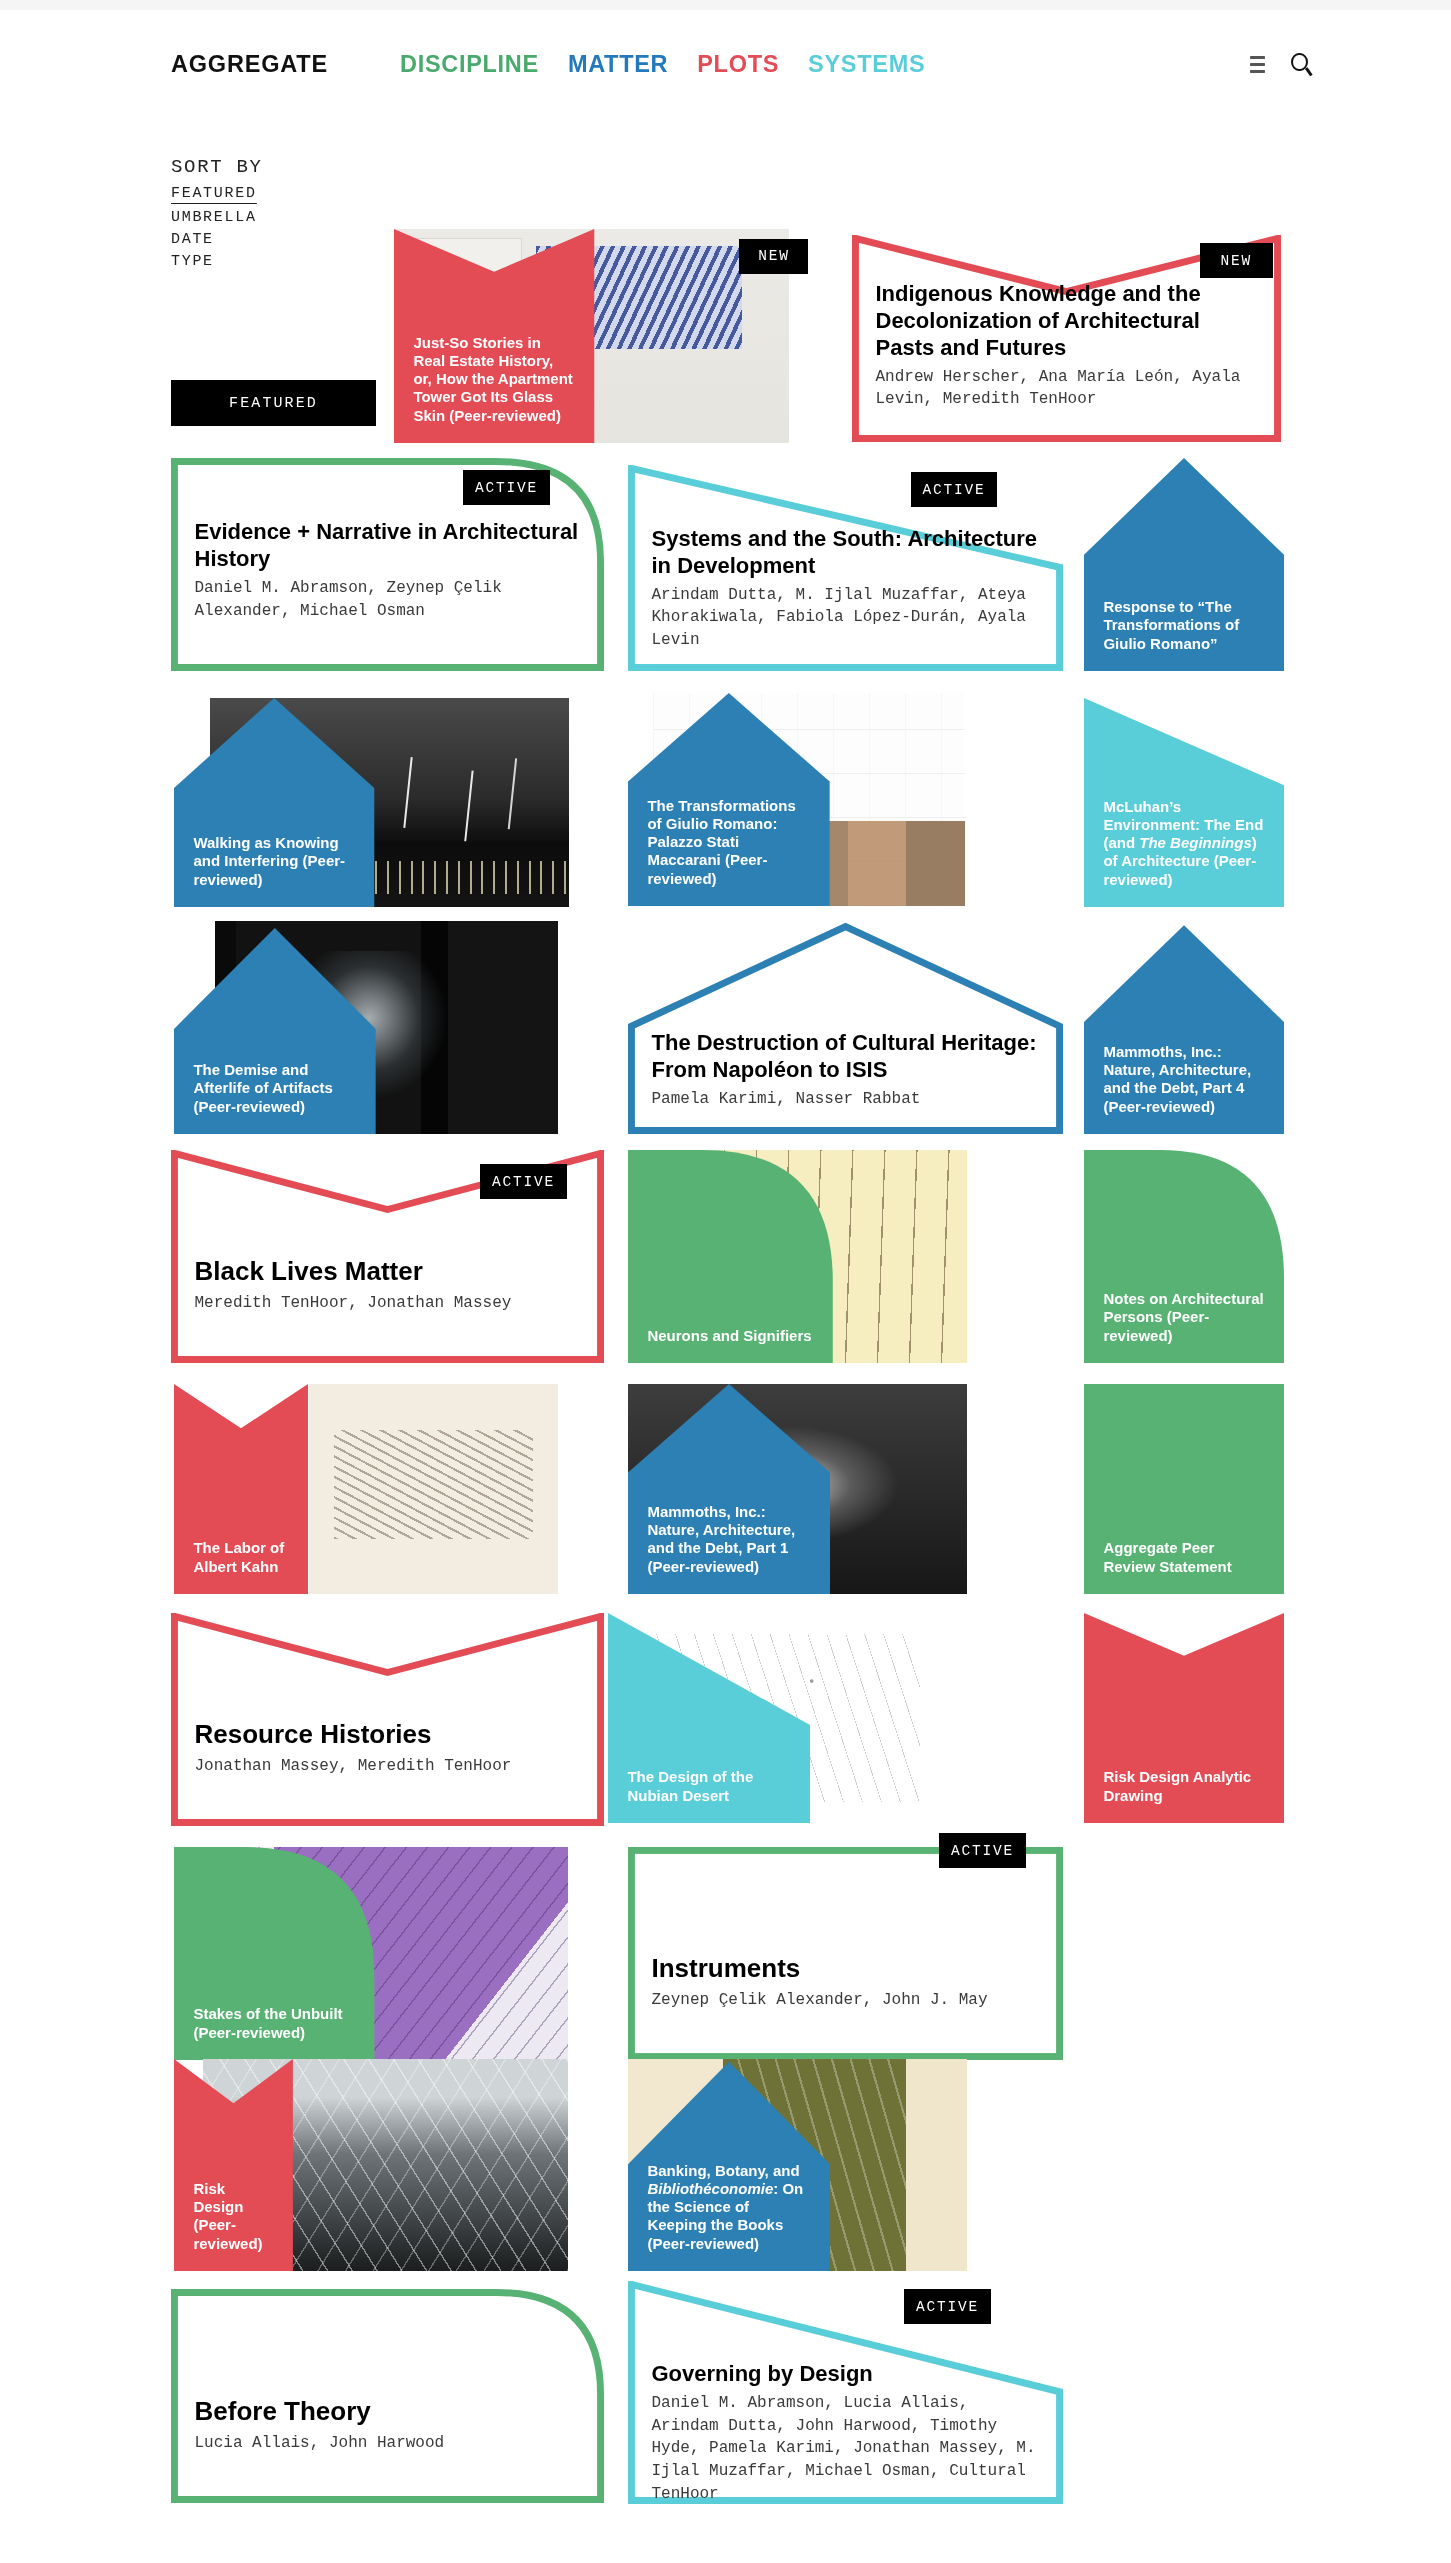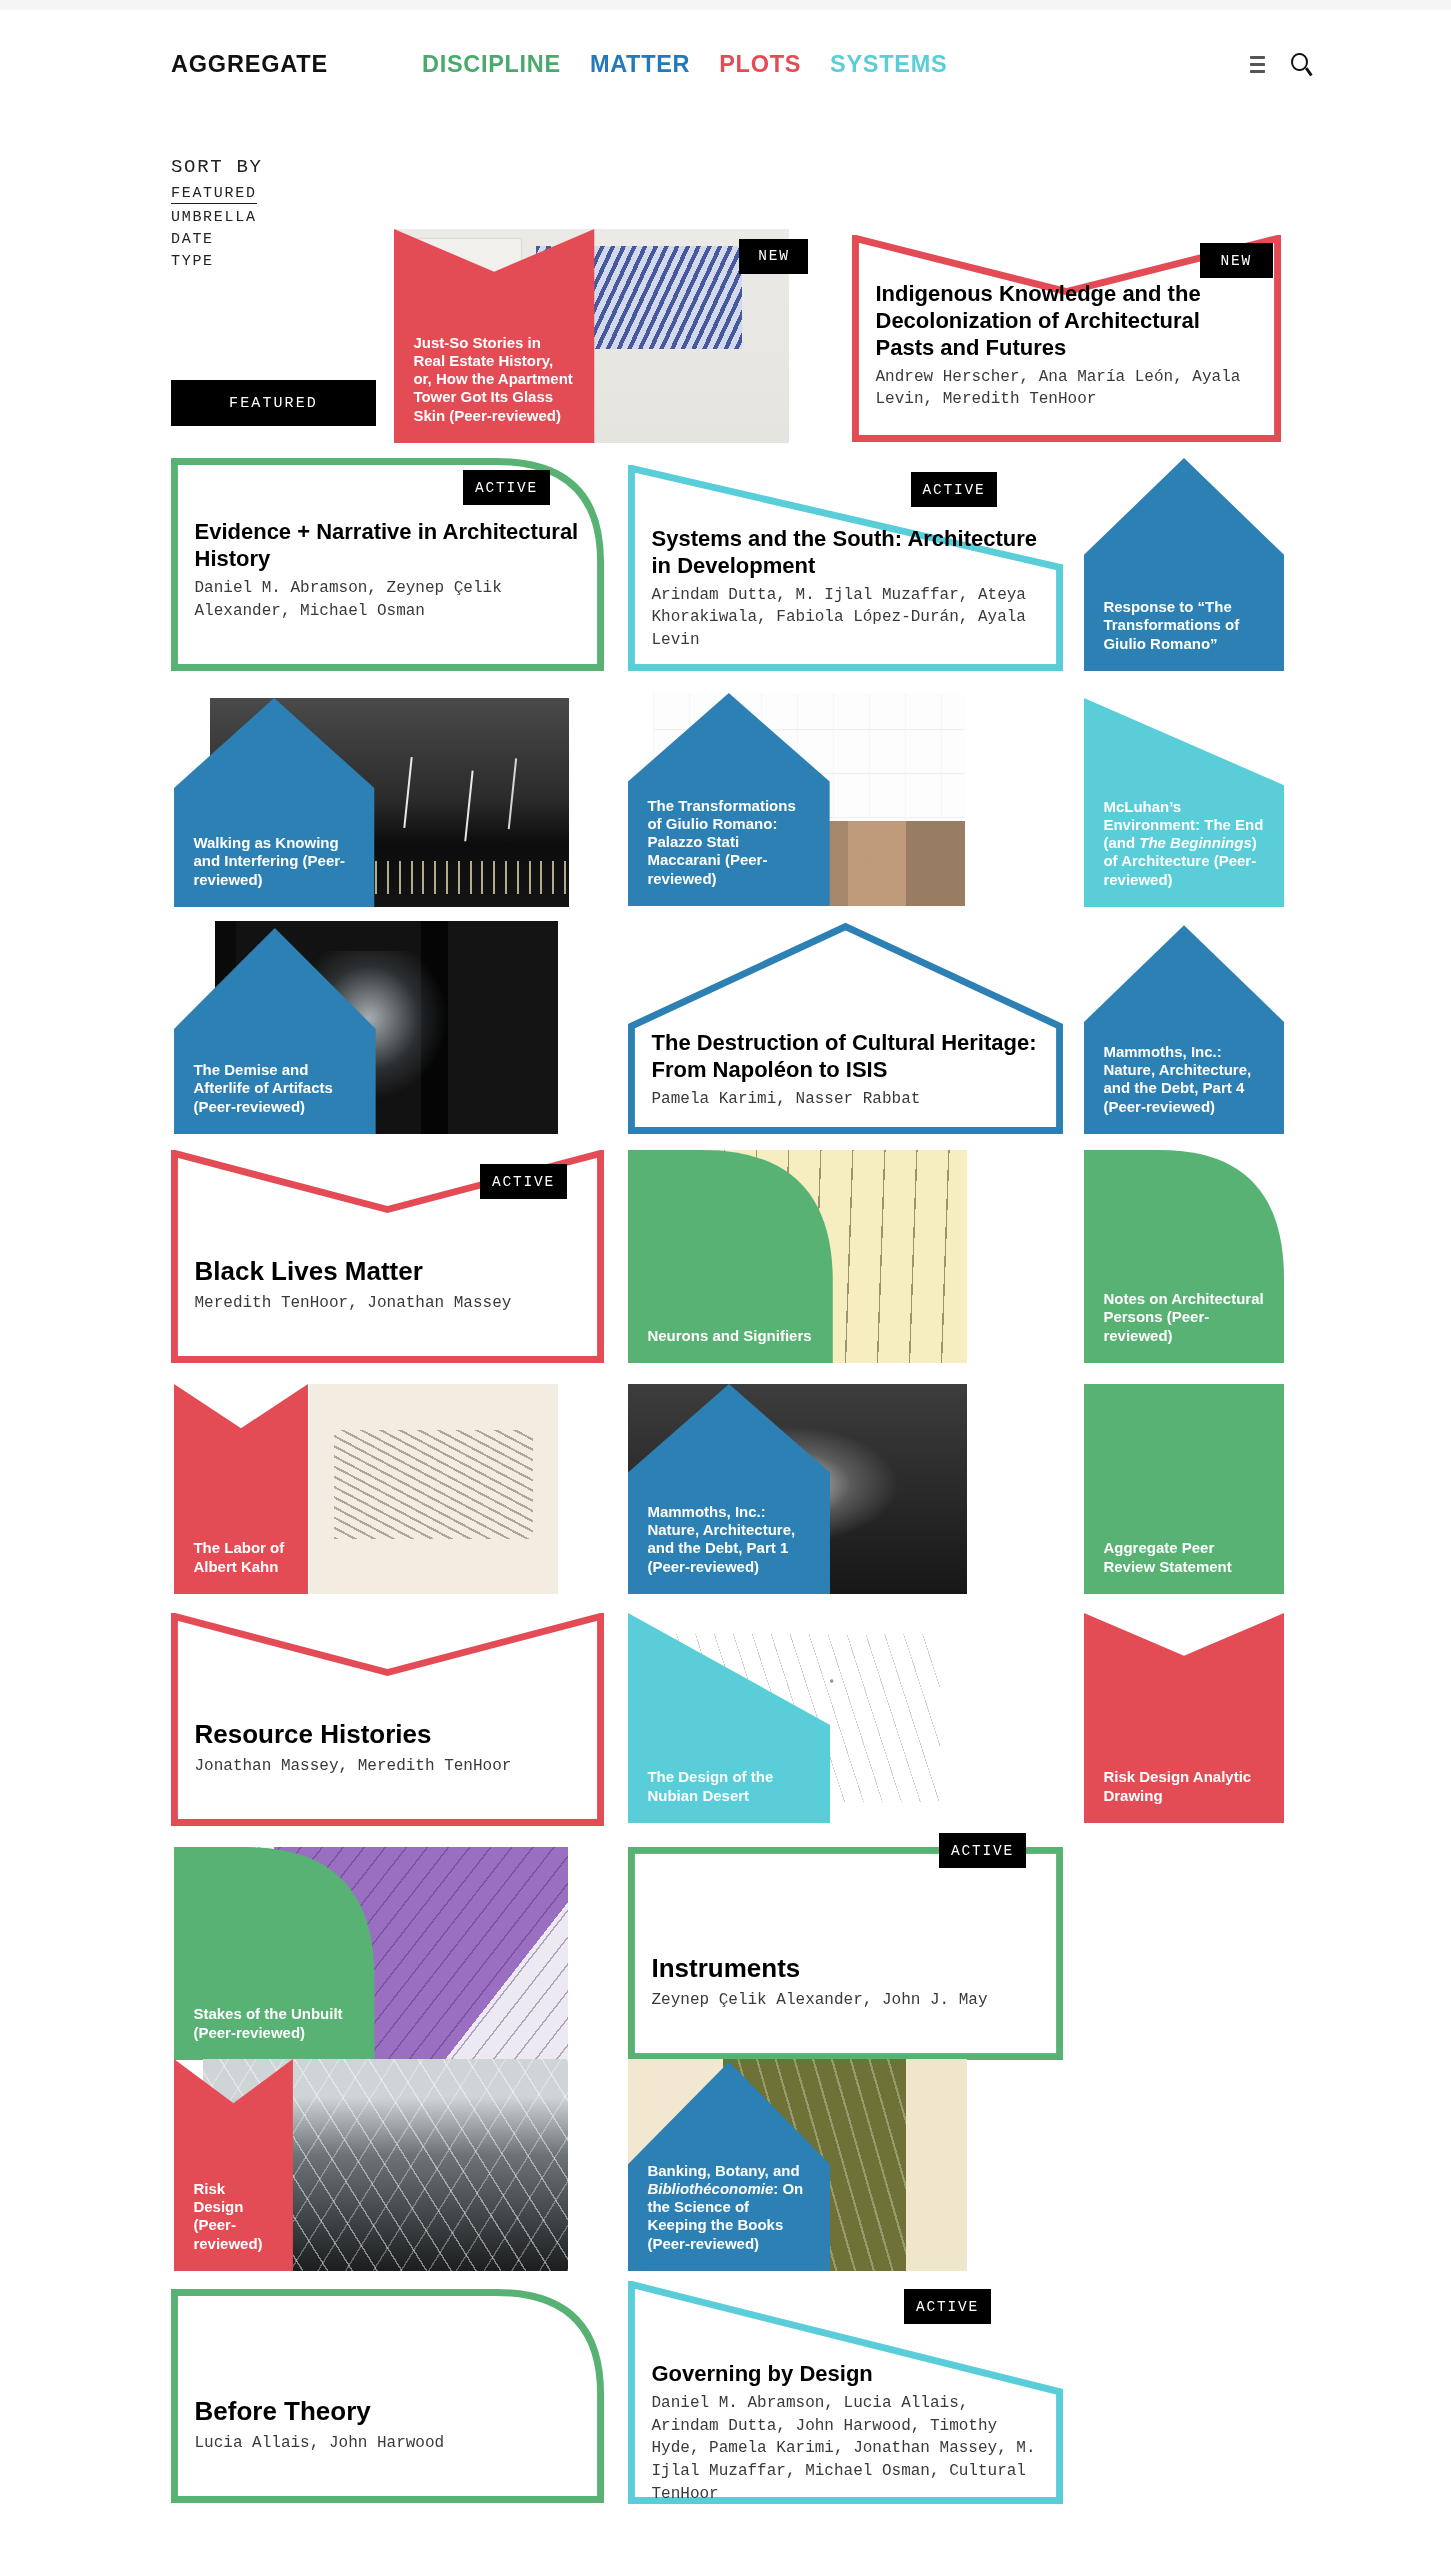--- a/index.html
+++ b/index.html
@@ -12,21 +12,21 @@
   .page { position: relative; width: 1452px; height: 2563px; overflow: hidden; background:#fff;text-decoration:underline; }
 
   
   .topstrip { position:absolute; top:0; left:0; width:1452px; height:9.7px; background:#f5f5f5; }
 
   
   .header { position:absolute; top:9.7px; left:0; width:1452px; height:97px; background:#fff;
             display:flex; align-items:center; }
   .brand { position:absolute; left:171px; top:41px; font-size:23.5px; font-weight:700;
            letter-spacing:0.8px; color:#111; font-family:"Liberation Sans", sans-serif; }
-  .nav { position:absolute; left:422px; top:41px; display:flex; gap:29px; }
+  .nav { position:absolute; left:400px; top:41px; display:flex; gap:29px; }
   .nav a { font-size:23.5px; font-weight:700; letter-spacing:0.7px; text-decoration:none; }
   .nav a.c-disc { color:#4aa96c; }
   .nav a.c-matt { color:#2379bb; }
   .nav a.c-plot { color:#e34b55; }
   .nav a.c-syst { color:#59cdd8; }
 
   .hdr-tools { position:absolute; right:138px; top:43px; display:flex; align-items:center; gap:19.4px; }
   .burger { width:21px; height:16.6px; display:flex; flex-direction:column; justify-content:space-between; cursor:pointer; }
   .burger i { display:block; height:2.8px; background:#555; border-radius:0.7px; }
   .burger i:nth-child(1){ width:15px; }
@@ -398,21 +398,21 @@
         <svg viewBox="0 0 626 308" preserveAspectRatio="none">
           <polygon points="5,5 313,86 621,5 621,303 5,303" fill="#fff" stroke="#e34b55" stroke-width="10" stroke-linejoin="miter"></polygon>
         </svg>
       </div>
       <div class="ctext pad-in" style="bottom:25px;">
         <div class="ttl t-big">Resource Histories</div>
         <div class="auth a-mid">Jonathan Massey, Meredith TenHoor</div>
       </div>
     </div>
 
-    <div class="card" style="left:628px; top:1613px; width:339px; height:210px;">
+    <div class="card" style="left:608px; top:1613px; width:339px; height:210px;">
       <div class="plate">
           <div class="img tex-nubian" style="left:0; top:0; right:0; bottom:0;"></div>
         </div>
       <div class="shape">
         <svg viewBox="0 0 490 304" preserveAspectRatio="none">
           <polygon points="0,0 292,162 292,304 0,304" fill="#59cdd8"></polygon>
         </svg>
       </div>
       <div class="ctext on-fill" style="width:202px;">
         <div class="ttl t-small">The Design of the Nubian Desert</div>

